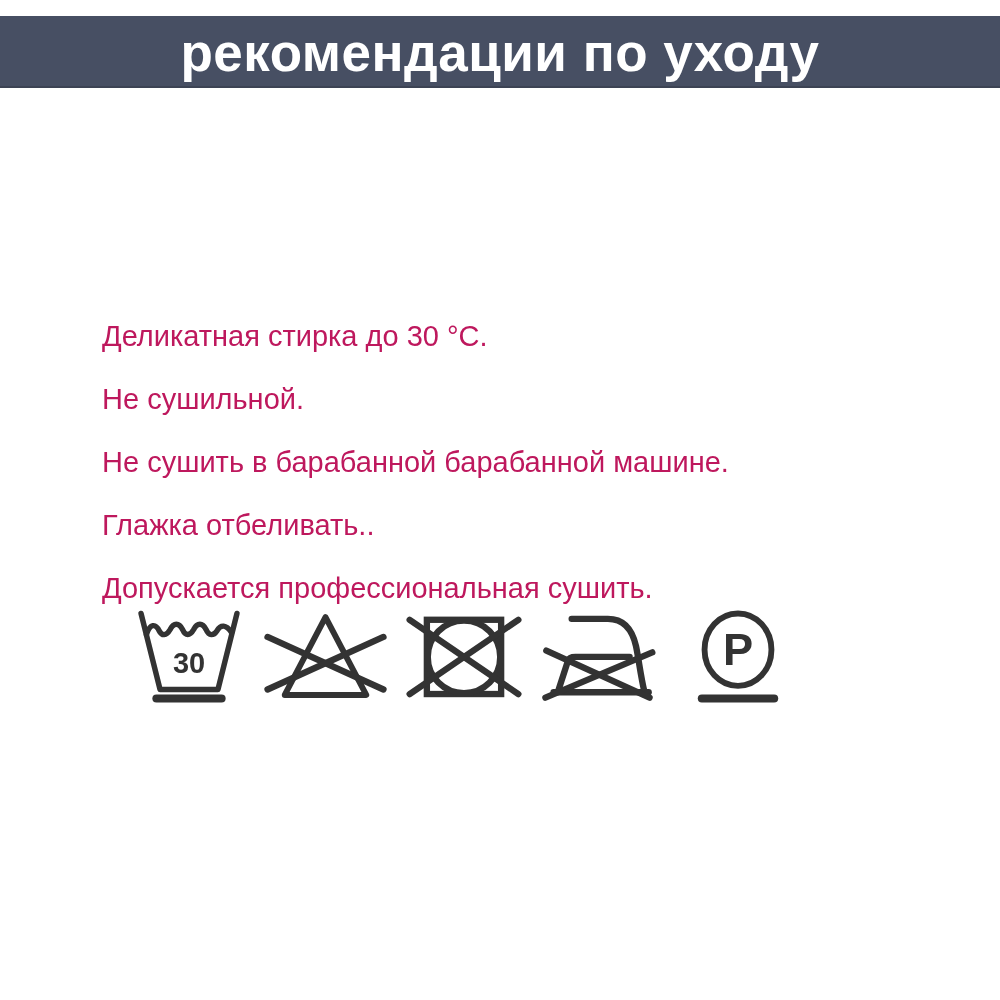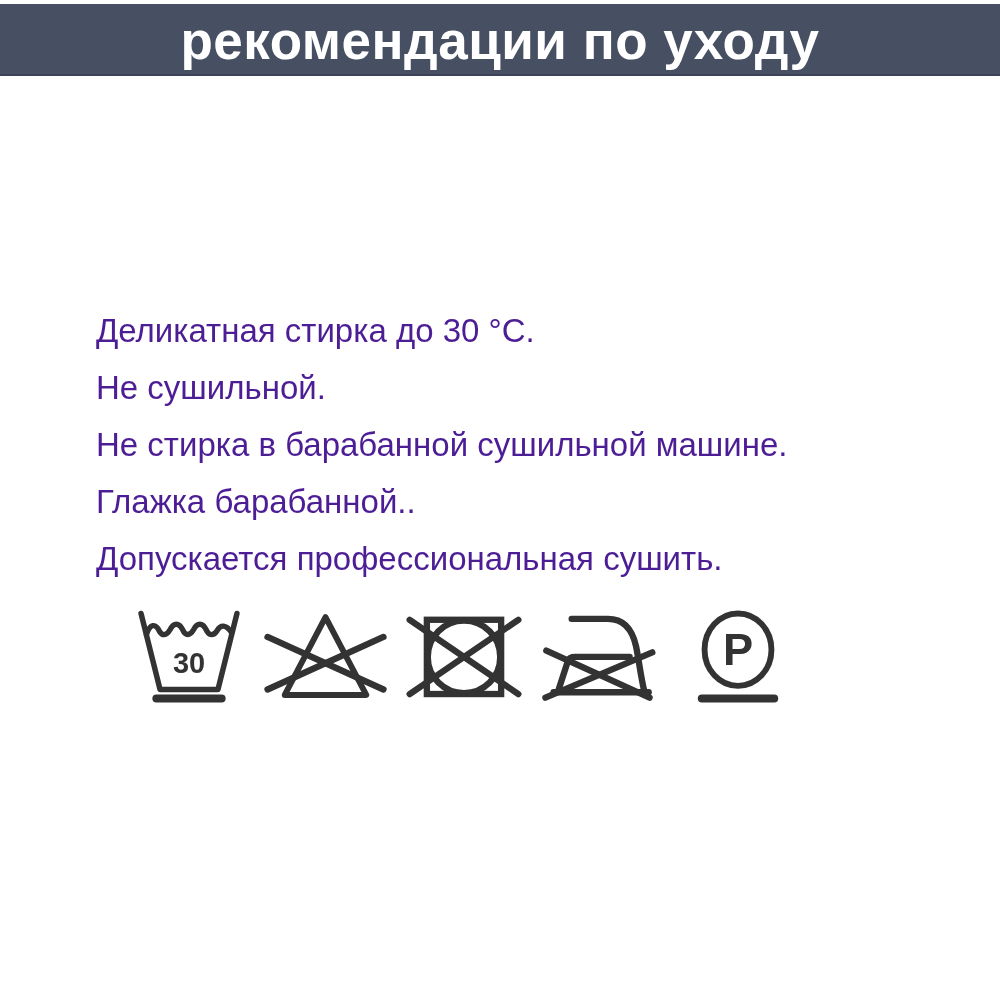--- a/index.html
+++ b/index.html
@@ -10,21 +10,21 @@
   }
   .page {
     position: relative;
     width: 1000px;
     height: 1000px;
     background: #ffffff;
     overflow: hidden;
   }
   .header {
     position: absolute;
-    top: 4px; left: 0;
+    top: 16px; left: 0;
     width: 1000px;
     height: 70px;
     background: #474F63;
     border-bottom: 2px solid #3c4354;
     display: flex;
     align-items: center;
     justify-content: center;
   }
   .header-title {
     color: #ffffff;
@@ -34,24 +34,24 @@
     white-space: nowrap;
     transform: translateY(1px);
   }
   .care-text {
     position: absolute;
     top: 296px;
     left: 84px;
     right: 40px;
   }
   .care-line {
-    margin: 12px;
-    font-size: 33px;
+    margin: 18px;
+    font-size: 29px;
     line-height: 45px;
-    color: #4c1d95;
+    color: #be185d;
     white-space: nowrap;
   }
   .icons-row {
     position: absolute;
     top: 608px;
     left: 0;
     width: 916px;
     display: flex;
     align-items: center;
     justify-content: center;
@@ -73,22 +73,22 @@
 
 <div class="page">
 
   <div class="header">
     <div class="header-title">рекомендации по уходу</div>
   </div>
 
   <div class="care-text">
     <p class="care-line">Деликатная стирка до 30 °C.</p>
     <p class="care-line">Не сушильной.</p>
-    <p class="care-line">Не стирка в барабанной сушильной машине.</p>
-    <p class="care-line">Глажка барабанной..</p>
+    <p class="care-line">Не сушить в барабанной барабанной машине.</p>
+    <p class="care-line">Глажка отбеливать..</p>
     <p class="care-line">Допускается профессиональная сушить.</p>
   </div>
 
   <div class="icons-row">
 
     <svg class="care-icon" width="114" height="96" viewBox="0 0 126 106">
       <path d="M10,6 L31,90 L95,90 L116,6" stroke-width="6" stroke-linecap="round" stroke-linejoin="round"></path>
       <path d="M16,29 C20,17 26,17 30,25 C33,31 38,31 42,24 C46,16 52,16 56,24 C59,31 64,31 68,24 C72,16 78,16 82,24 C85,31 90,31 94,25 C98,18 104,18 110,27" stroke-width="6" stroke-linecap="round"></path>
       <text class="icon-glyph-text" x="63" y="72" font-size="32" text-anchor="middle">30</text>
       <path d="M27,100 L99,100" stroke-width="9" stroke-linecap="round"></path>

